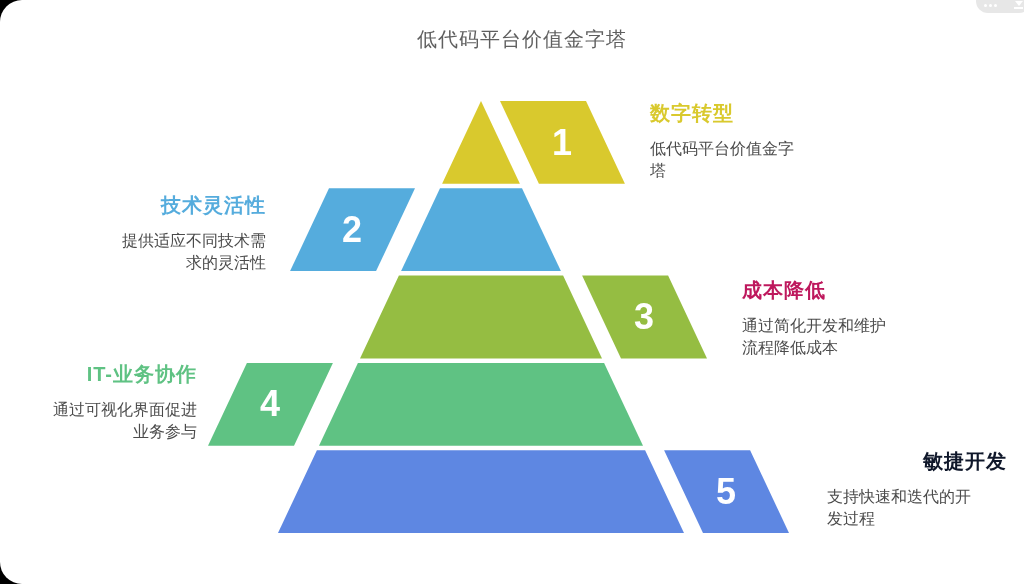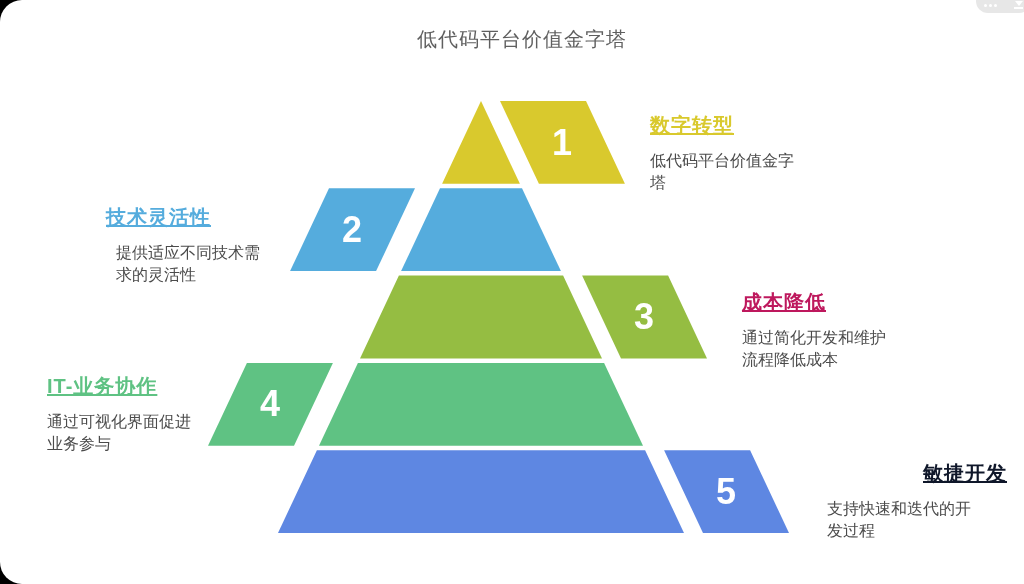--- a/index.html
+++ b/index.html
@@ -6,24 +6,24 @@
   body{font-family:"Liberation Sans","DejaVu Sans",sans-serif;}
   .card{
     position:relative;width:1024px;height:584px;background:#ffffff;
     border-radius:22px;overflow:hidden;padding-left:20px;
   }
   .title{
     position:absolute;top:26px;left:0;width:100%;text-align:center;
     font-size:20px;letter-spacing:1px;font-weight:500;
   }
   .info{position:absolute;}
-  .info .heading{font-size:20px;font-weight:700;letter-spacing:1px;margin:12px 0 11px 0;text-decoration:underline;}
+  .info .heading{font-size:20px;font-weight:700;letter-spacing:1px;margin:0 0 11px 0;}
   .info .desc{font-size:16px;line-height:22px;color:#4b4b4b;margin:0;}
   .info.right-side{text-align:left;}
-  .info.left-side{}
+  .info.left-side{text-align:right;}
   .num{
     font-family:"Liberation Sans","DejaVu Sans",sans-serif;
     font-size:36px;font-weight:700;fill:#ffffff;
   }
   svg{position:absolute;top:0;left:0;}
   .toolbar{
     position:absolute;top:-11px;right:13px;width:55px;height:24px;
     background:#e7e7e7;border-radius:12px;
     display:flex;align-items:flex-end;justify-content:space-between;
     padding:0 8px 3px 8px;box-sizing:border-box;

